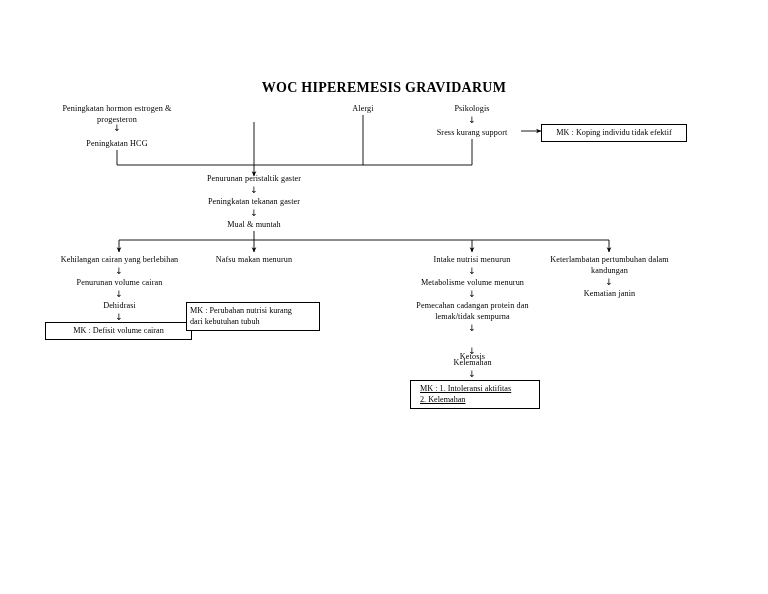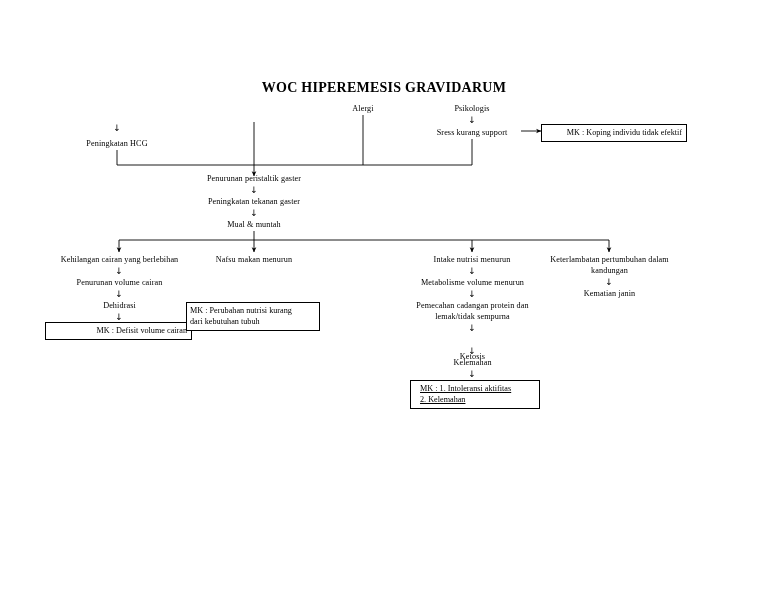--- a/index.html
+++ b/index.html
@@ -39,21 +39,21 @@
     letter-spacing: 0.25px;
     text-align: center;
   }
   
   .mkbox {
     position: absolute;
     border: 1px solid #000000;
     background: #ffffff;
     font-size: 8.2px;
     line-height: 11px;
-    text-align: right;
+    text-align: center;
     white-space: pre-line;
     box-sizing: border-box;
     padding: 2px 4px 3px 4px;
   }
   .mkbox.lefty { text-align: left; }
   
   #wires {
     position: absolute;
     left: 0;
     top: 0;
@@ -102,20 +102,22 @@
       <line x1="119" y1="240" x2="609" y2="240"></line>
       <line x1="119" y1="240" x2="119" y2="252" marker-end="url(#ah)"></line>
       <line x1="254" y1="240" x2="254" y2="252" marker-end="url(#ah)"></line>
       <line x1="472" y1="240" x2="472" y2="252" marker-end="url(#ah)"></line>
       <line x1="609" y1="240" x2="609" y2="252" marker-end="url(#ah)"></line>
     </g>
   </svg>
 
   <div class="title" style="left:214px; top:80px; width:340px;">WOC HIPEREMESIS GRAVIDARUM</div>
 
+  <div class="node" style="left:47px; top:103px; width:140px;">Peningkatan hormon estrogen &amp;
+progesteron</div>
 
   <div class="varrow" style="left:112px; top:124px;">↓</div>
 
   <div class="node" style="left:57px; top:138px; width:120px;">Peningkatan HCG</div>
 
 
   <div class="node" style="left:333px; top:103px; width:60px;">Alergi</div>
 
   <div class="node" style="left:432px; top:103px; width:80px;">Psikologis</div>
 

